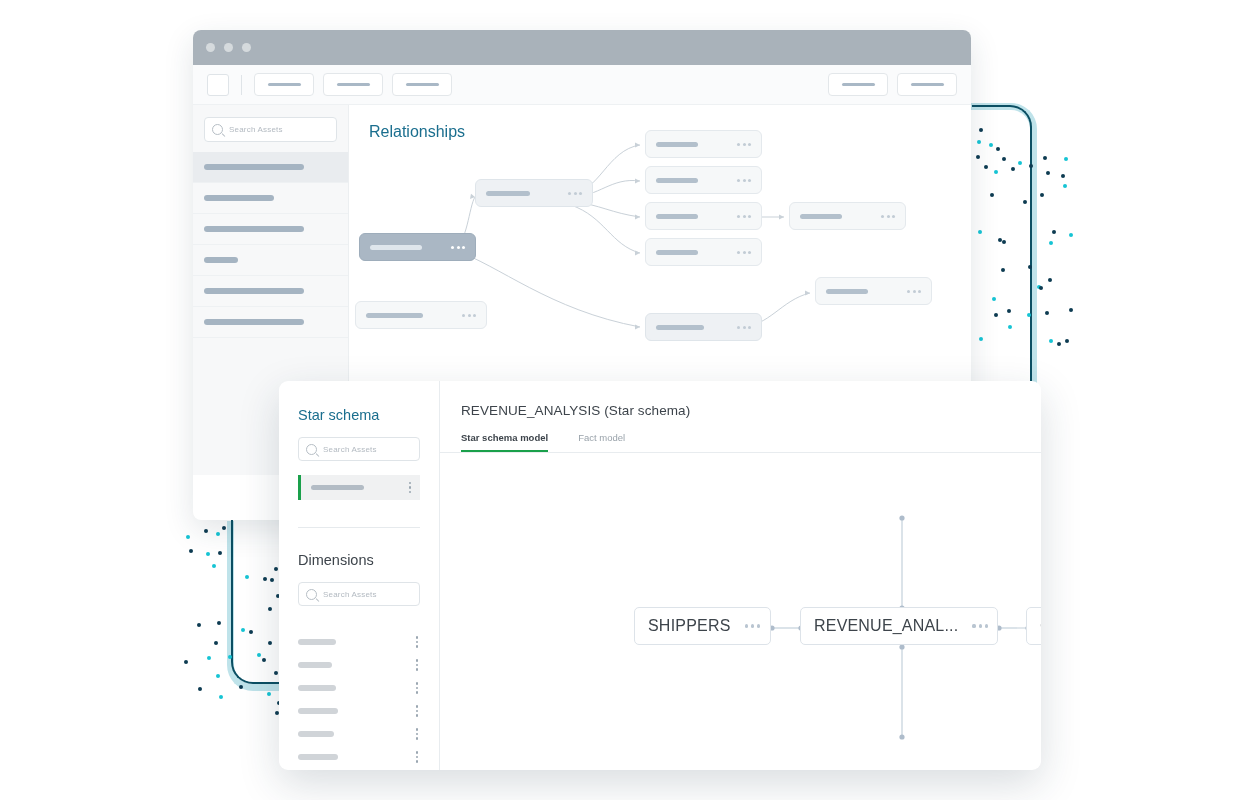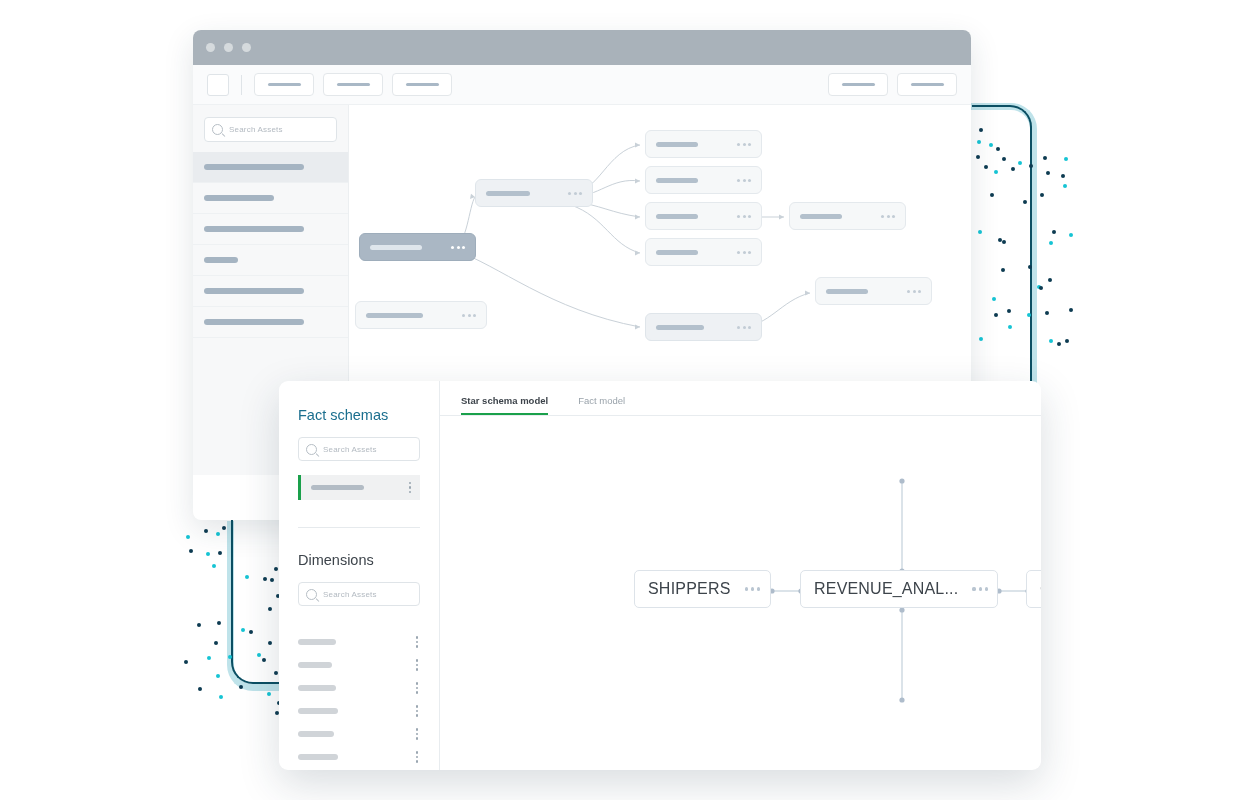--- a/index.html
+++ b/index.html
@@ -252,20 +252,21 @@
           </div>
         <div class="side-row">
             <i style="width:100px"></i>
           </div>
         <div class="side-row">
             <i style="width:100px"></i>
           </div>
       </div>
 
       <div class="win-canvas">
+        <div class="rel-title">Relationships</div>
 
         <svg class="relsvg" width="620" height="330" viewBox="0 0 620 330">
           <g fill="none" stroke="#c9d1d8" stroke-width="1">
             <path d="M105 141 C118 141 120 101 126 92"></path>
             <path d="M222 88 C250 88 258 45 291 40"></path>
             <path d="M222 92 C250 92 262 72 291 76"></path>
             <path d="M222 96 C252 100 262 108 291 112"></path>
             <path d="M222 100 C256 112 262 140 291 148"></path>
             <path d="M391 112 L435 112"></path>
             <path d="M105 145 C150 160 200 205 291 222"></path>
@@ -365,21 +366,21 @@
           </div>
 
         <div class="canvas-fade"></div>
       </div>
     </div>
   </div>
 
   <div class="panel">
 
     <div class="p-side">
-      <div class="p-h">Fact schemas</div>
+      <div class="p-h">Star schema</div>
       <div class="p-search">
         <span class="mag"></span>
         <span class="sb-ph">Search Assets</span>
       </div>
       <div class="p-item">
         <i></i>
         <span class="kebab">
             <s></s>
             <s></s>
             <s></s>
@@ -436,20 +437,21 @@
           <i style="width:40px"></i>
           <span class="kebab">
             <s></s>
             <s></s>
             <s></s>
           </span>
         </div>
     </div>
 
     <div class="p-main">
+      <div class="p-title">REVENUE_ANALYSIS (Star schema)</div>
       <div class="p-tabs">
         <div class="p-tab active">Star schema model</div>
         <div class="p-tab">Fact model</div>
       </div>
 
       <div class="p-diagram">
         <svg class="starsvg" width="602" height="320" viewBox="0 0 602 320">
           <g stroke="#c3d0da" stroke-width="1.2" fill="none">
             <line x1="462" y1="65" x2="462" y2="155"></line>
             <line x1="362" y1="175" x2="361" y2="175"></line>

